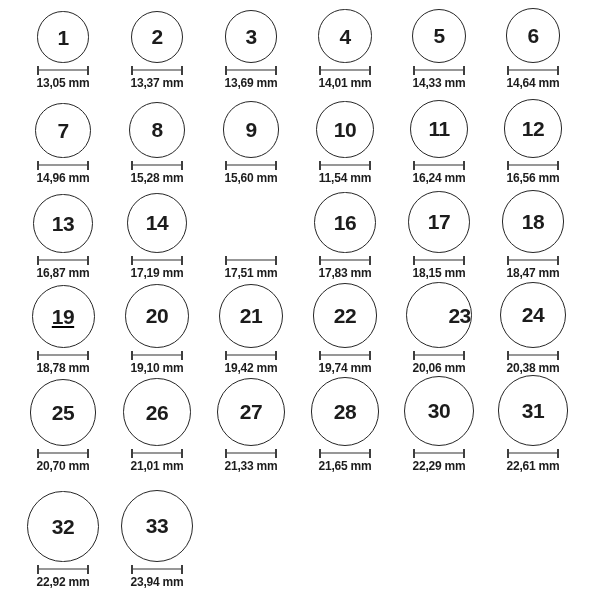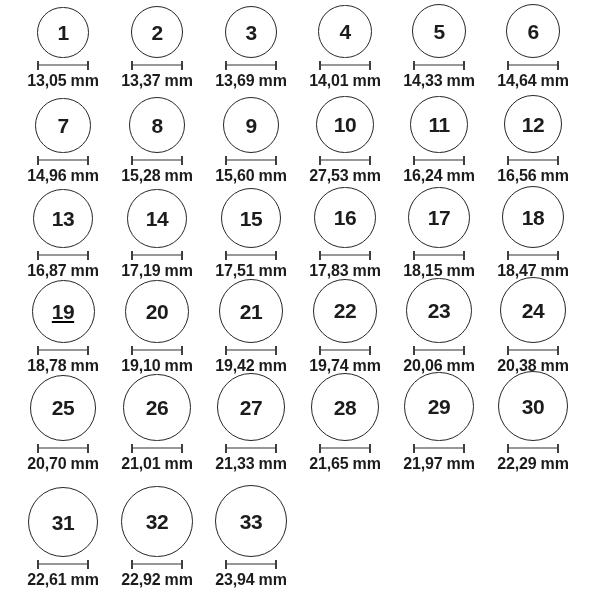--- a/index.html
+++ b/index.html
@@ -64,21 +64,21 @@
     position: absolute;
     left: 0;
     right: 0;
     top: 3px;
     height: 2px;
     background: #979797;
   }
   .mm-label {
     margin-top: 2px;
     font-weight: 700;
-    font-size: 16px;
+    font-size: 12px;
     color: #1c1c1c;
     letter-spacing: -0.2px;
     line-height: 1.1;
     white-space: nowrap;
   }
 </style>
 </head>
 <body>
 
 <div class="chart-grid" id="chart">
@@ -152,21 +152,21 @@
     </div>
     <div class="measure-bar"></div>
     <div class="mm-label">15,60 mm</div>
   </div>
 
   <div class="cell">
     <div class="ring-circle" style="width: 57.3px; height: 57.3px; text-align: center;">
       <span class="ring-number">10</span>
     </div>
     <div class="measure-bar"></div>
-    <div class="mm-label">27,53 mm</div>
+    <div class="mm-label">11,54 mm</div>
   </div>
 
   <div class="cell">
     <div class="ring-circle" style="width: 57.9px; height: 57.9px;">
       <span class="ring-number">11</span>
     </div>
     <div class="measure-bar"></div>
     <div class="mm-label">16,24 mm</div>
   </div>
 
@@ -188,23 +188,20 @@
 
   <div class="cell">
     <div class="ring-circle" style="width: 59.8px; height: 59.8px;">
       <span class="ring-number">14</span>
     </div>
     <div class="measure-bar"></div>
     <div class="mm-label">17,19 mm</div>
   </div>
 
   <div class="cell">
-    <div class="ring-circle" style="width: 60.5px; height: 60.5px;">
-      <span class="ring-number">15</span>
-    </div>
     <div class="measure-bar"></div>
     <div class="mm-label">17,51 mm</div>
   </div>
 
   <div class="cell">
     <div class="ring-circle" style="width: 61.1px; height: 61.1px; align-items: center;">
       <span class="ring-number">16</span>
     </div>
     <div class="measure-bar"></div>
     <div class="mm-label">17,83 mm</div>
@@ -252,21 +249,21 @@
 
   <div class="cell">
     <div class="ring-circle" style="width: 64.9px; height: 64.9px;">
       <span class="ring-number">22</span>
     </div>
     <div class="measure-bar"></div>
     <div class="mm-label">19,74 mm</div>
   </div>
 
   <div class="cell">
-    <div class="ring-circle" style="width: 65.6px; height: 65.6px;">
+    <div class="ring-circle" style="width: 65.6px; height: 65.6px; justify-content: flex-end;">
       <span class="ring-number">23</span>
     </div>
     <div class="measure-bar"></div>
     <div class="mm-label">20,06 mm</div>
   </div>
 
   <div class="cell">
     <div class="ring-circle" style="width: 66.2px; height: 66.2px;">
       <span class="ring-number">24</span>
     </div>
@@ -299,27 +296,20 @@
   </div>
 
   <div class="cell">
     <div class="ring-circle" style="width: 68.8px; height: 68.8px;">
       <span class="ring-number">28</span>
     </div>
     <div class="measure-bar"></div>
     <div class="mm-label">21,65 mm</div>
   </div>
 
-  <div class="cell">
-    <div class="ring-circle" style="width: 69.4px; height: 69.4px;">
-      <span class="ring-number">29</span>
-    </div>
-    <div class="measure-bar"></div>
-    <div class="mm-label">21,97 mm</div>
-  </div>
 
   <div class="cell">
     <div class="ring-circle" style="width: 70.1px; height: 70.1px; align-items: center;">
       <span class="ring-number">30</span>
     </div>
     <div class="measure-bar"></div>
     <div class="mm-label">22,29 mm</div>
   </div>
 
   <div class="cell">

